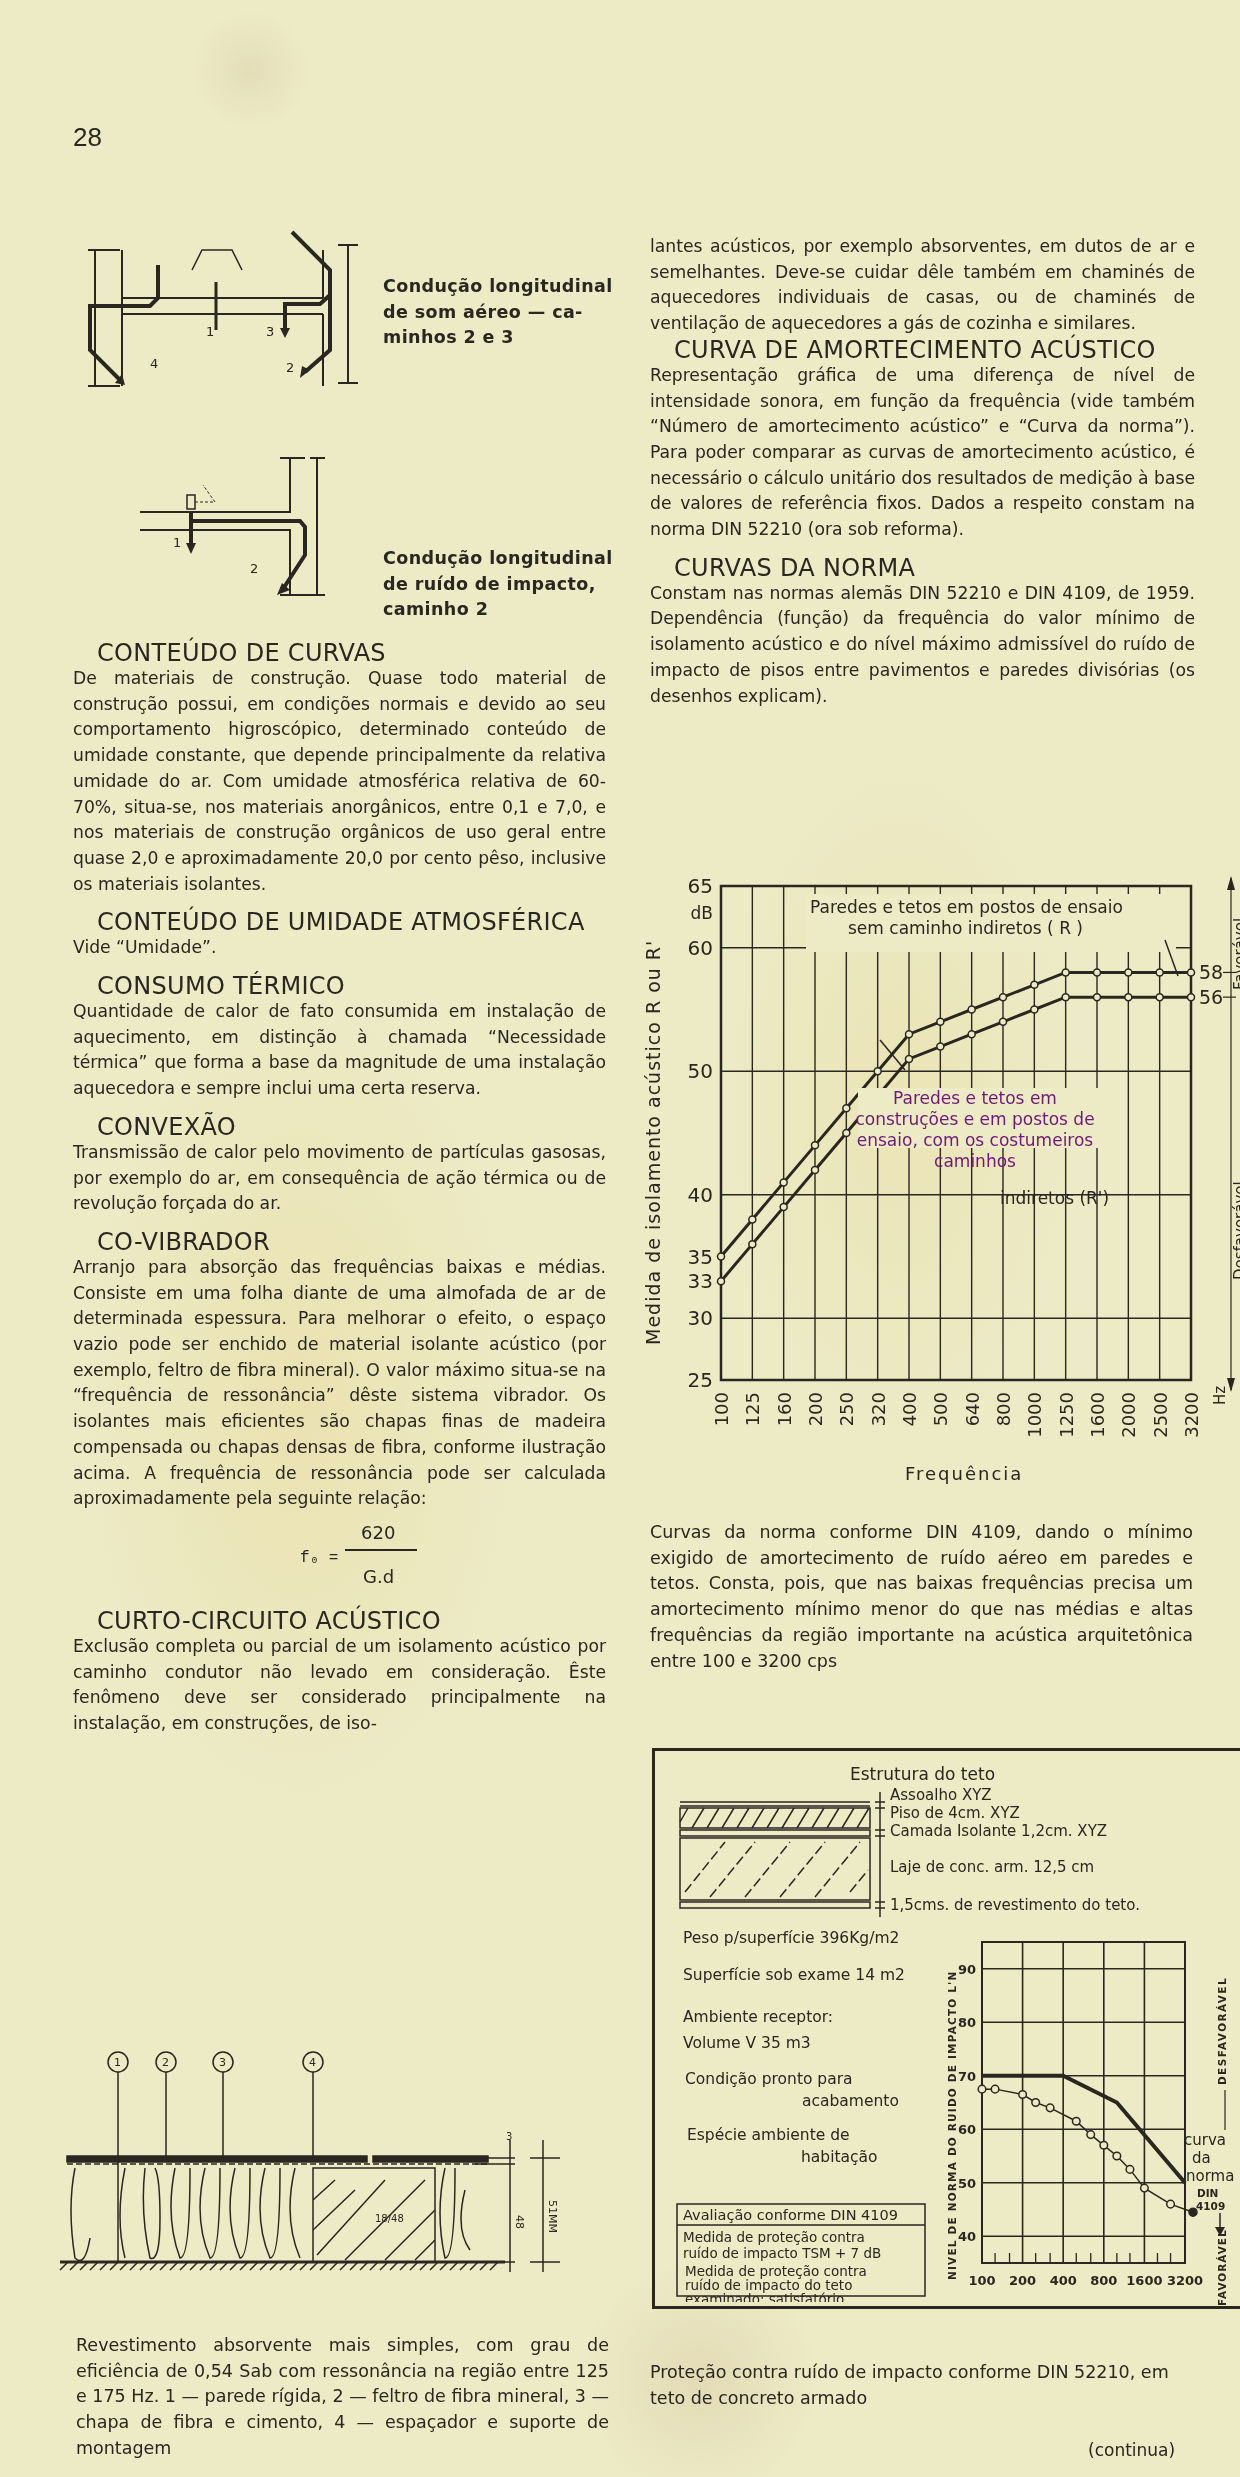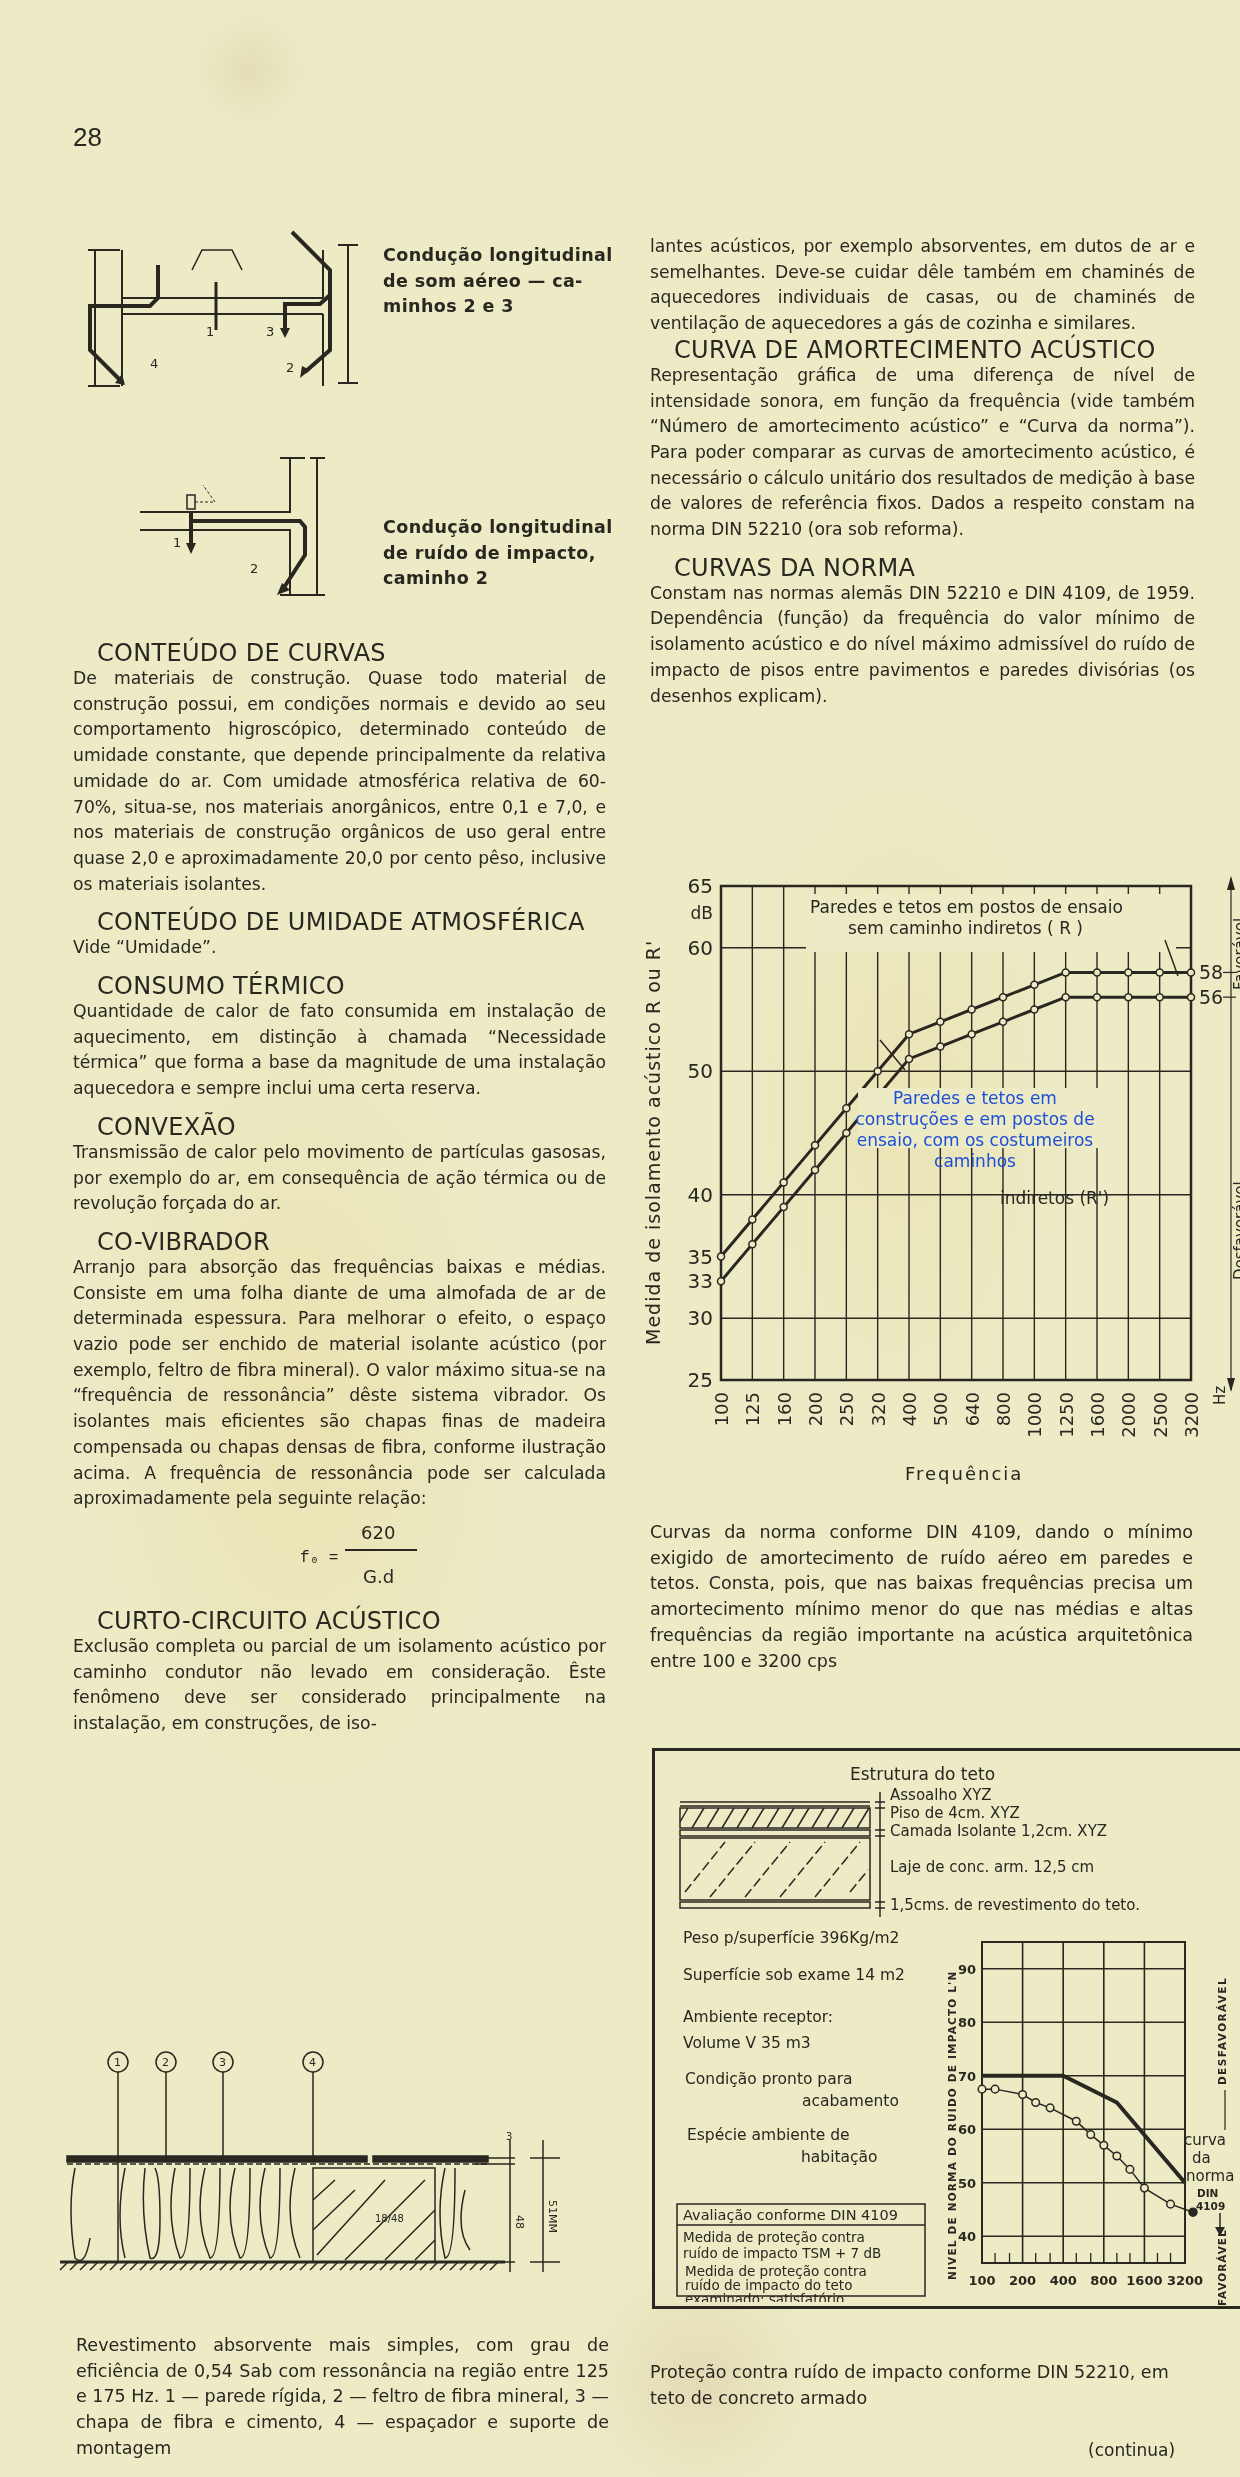--- a/index.html
+++ b/index.html
@@ -13,21 +13,21 @@
       radial-gradient(circle at 700px 2380px, rgba(200,170,130,0.25), rgba(0,0,0,0) 120px);
     font-family: "DejaVu Sans", sans-serif;
     color:#2a2620;
   }
   .abs { position:absolute; }
   .pgnum { left:73px; top:122px; font-size:26px; font-family:"Liberation Sans", sans-serif; }
   .col { position:absolute; font-size:17.2px; line-height:25.7px; text-align:justify; }
   .col p { margin:0; }
   .head { font-weight:normal; font-size:24px; padding-left:24px; line-height:26px; letter-spacing:0.3px; }
   .sec { margin-bottom:12px; }
-  .cap { font-weight:bold; font-size:17.5px; line-height:25.5px; letter-spacing:0.4px; }
+  .cap { font-weight:bold; font-size:17.5px; line-height:25.5px; letter-spacing:0.4px;margin-top:31px; }
   .boldcap { font-weight:normal; font-size:17.5px; line-height:25.7px; }
   .formula { position:relative; height:96px; }
   .formula .f0 { position:absolute; left:195px; top:34px; font-family:Liberation Mono, monospace; font-size:16px;margin-left:32px; }
   .formula .num { position:absolute; left:288px; top:8px; font-size:18px; }
   .formula .bar { position:absolute; left:272px; top:37px; width:72px; border-top:2px solid #2a2620; }
   .formula .den { position:absolute; left:290px; top:52px; font-size:18px; }
   svg text { font-family:"DejaVu Sans", sans-serif; fill:#2a2620; }
   .cont { left:1088px; top:2440px; font-size:17px; }
 </style>
 </head>
@@ -258,21 +258,21 @@
   <text x="73" y="59.170000000000016" font-size="17" id="c1-yunit" text-anchor="end">dB</text>
   <text x="265" y="620" font-size="18" letter-spacing="2">Frequência</text>
   <text x="585" y="545" font-size="15" transform="rotate(-90 585 545)">Hz</text>
   <g font-size="17">
     <rect x="166" y="34" width="370" height="58" fill="#ecebc6"></rect>
     <text x="170" y="53">Paredes e tetos em postos de ensaio</text>
     <text x="208" y="74">sem caminho indiretos ( R )</text>
     <path d="M525,80 L538,116" stroke="#2a2620" stroke-width="1.5"></path>
     <rect x="218" y="228" width="240" height="60" fill="#ecebc6"></rect>
     <foreignObject x="200" y="228" width="270" height="110">
-      <div style="font-size:17px;line-height:21px;text-align:center;font-family:'DejaVu Sans',sans-serif;color:#1d4ed8">Paredes e tetos em construções e em postos de ensaio, com os costumeiros caminhos</div>
+      <div style="font-size:17px;line-height:21px;text-align:center;font-family:'DejaVu Sans',sans-serif;color:#701a75">Paredes e tetos em construções e em postos de ensaio, com os costumeiros caminhos</div>
     </foreignObject>
     <text x="360" y="344">indiretos (R')</text>
     <path d="M265,210 L240,180" stroke="#2a2620" stroke-width="1.5"></path>
   </g>
   <g id="c1-side">
     <path d="M591,18 L591,530" stroke="#2a2620" stroke-width="1.2"></path>
     <polygon points="587,30 595,30 591,16" fill="#2a2620"></polygon>
     <polygon points="587,518 595,518 591,532" fill="#2a2620"></polygon>
     <text x="605" y="130" font-size="15" transform="rotate(-90 605 130)">Favorável</text>
     <text x="605" y="420" font-size="15" transform="rotate(-90 605 420)">Desfavorável</text>

